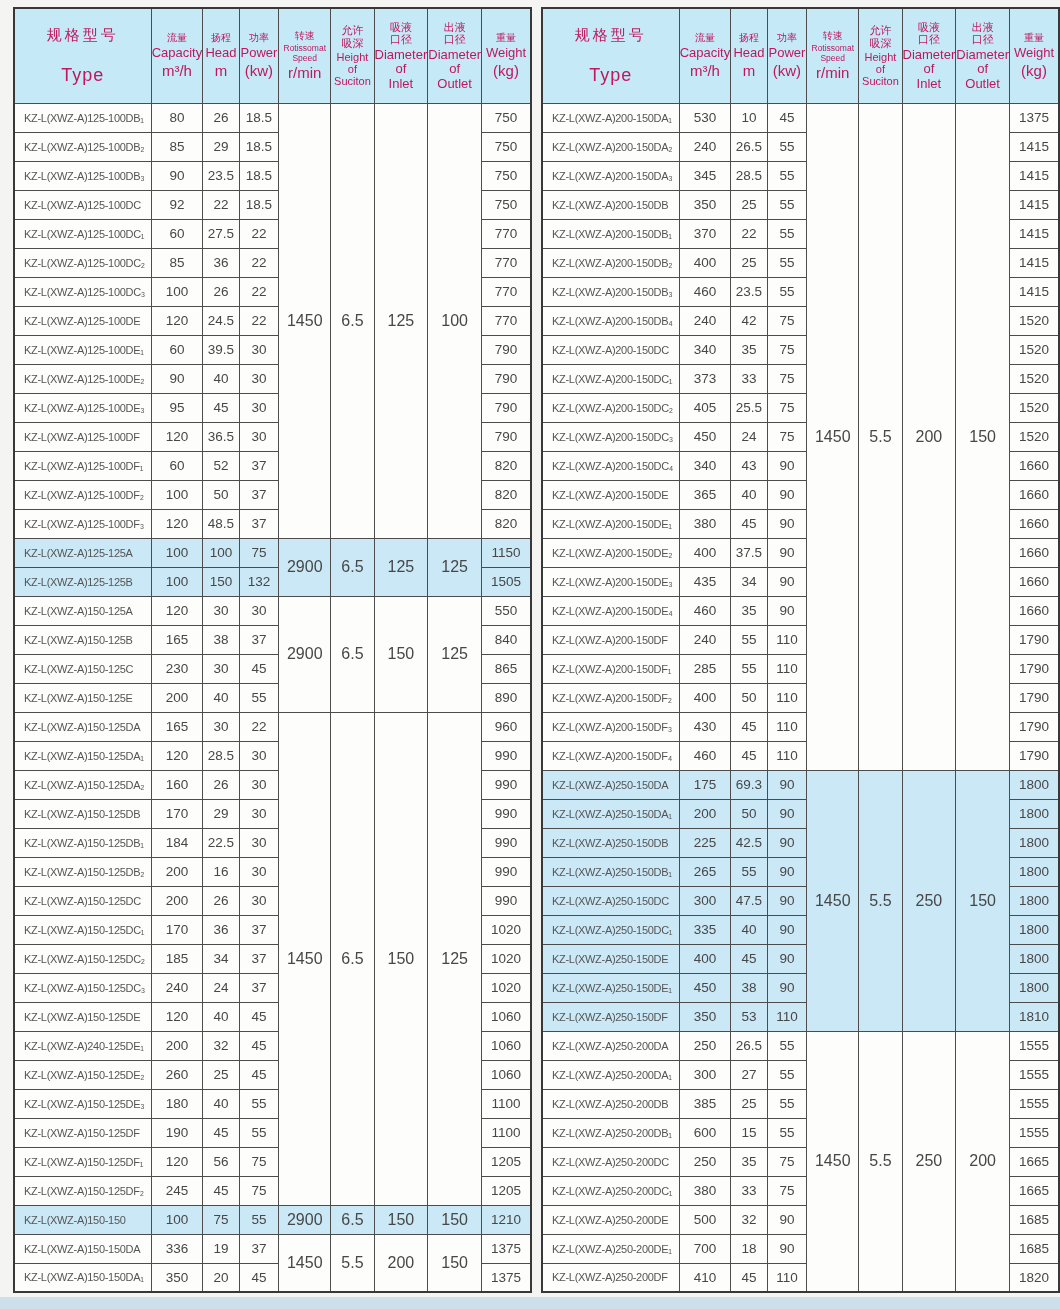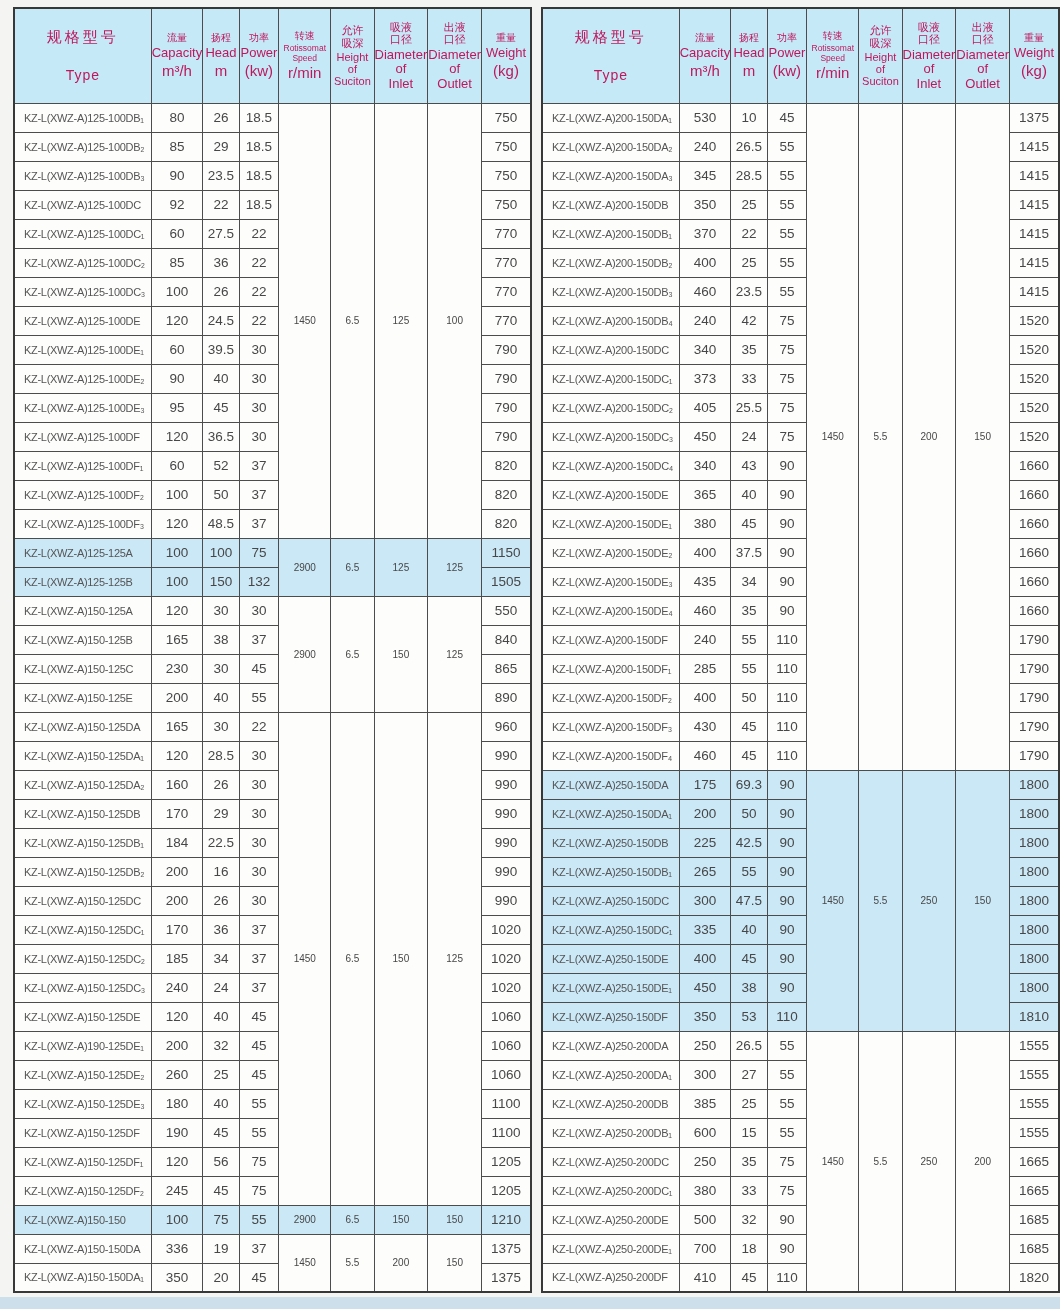--- a/index.html
+++ b/index.html
@@ -17,32 +17,32 @@
   th,td{border:1px solid #4c4c4c;overflow:hidden;}
   thead tr{height:95px;}
   tbody tr{height:29px;}
   th{background:#c6e9f8;font-weight:normal;vertical-align:middle;padding:0;}
   th .inner{display:flex;flex-direction:column;align-items:center;justify-content:center;height:100%;}
   .zh,.en,.unit{white-space:pre-line;text-align:center;color:#be185d;}
   .zh{font-size:10px;line-height:1.2;}
   .en{font-size:13px;line-height:1.1;margin-top:2px;}
   .unit{font-size:15px;line-height:1.1;margin-top:2px;}
   .h0 .zh{font-size:15px;letter-spacing:3px;}
-  .h0 .en{font-size:14px;letter-spacing:1px;margin-top:22px;}
+  .h0 .en{font-size:18px;letter-spacing:1px;margin-top:22px;}
   .h4 .en{font-size:8.5px;}
   .h5 .zh,.h6 .zh,.h7 .zh{font-size:11px;line-height:1.15;}
   .h5 .en{font-size:11px;}
   .h6 .en,.h7 .en{font-size:13px;}
   td{text-align:center;vertical-align:middle;padding:0;}
   td.type-cell{
     text-align:left;padding-left:9px;font-size:11px;letter-spacing:-0.3px;
     color:#555;white-space:nowrap;
   }
   td.num-cell{font-size:13.5px;}
-  td.merged{font-size:10px;}
+  td.merged{font-size:16px;}
   tr.hl td{background:#cbe8f7;}
   .bottom-strip{
     position:absolute;left:0;bottom:0;width:1060px;height:12px;
     background:#cddfeb;
   }
 </style>
 </head>
 <body>
 
 <div class="tables-row">
@@ -367,21 +367,21 @@
             <td class="num-cell">1020</td>
           </tr>
           <tr>
             <td class="type-cell">KZ-L(XWZ-A)150-125DE</td>
             <td class="num-cell">120</td>
             <td class="num-cell">40</td>
             <td class="num-cell">45</td>
             <td class="num-cell">1060</td>
           </tr>
           <tr>
-            <td class="type-cell">KZ-L(XWZ-A)190-125DE₁</td>
+            <td class="type-cell">KZ-L(XWZ-A)240-125DE₁</td>
             <td class="num-cell">200</td>
             <td class="num-cell">32</td>
             <td class="num-cell">45</td>
             <td class="num-cell">1060</td>
           </tr>
           <tr>
             <td class="type-cell">KZ-L(XWZ-A)150-125DE₂</td>
             <td class="num-cell">260</td>
             <td class="num-cell">25</td>
             <td class="num-cell">45</td>

